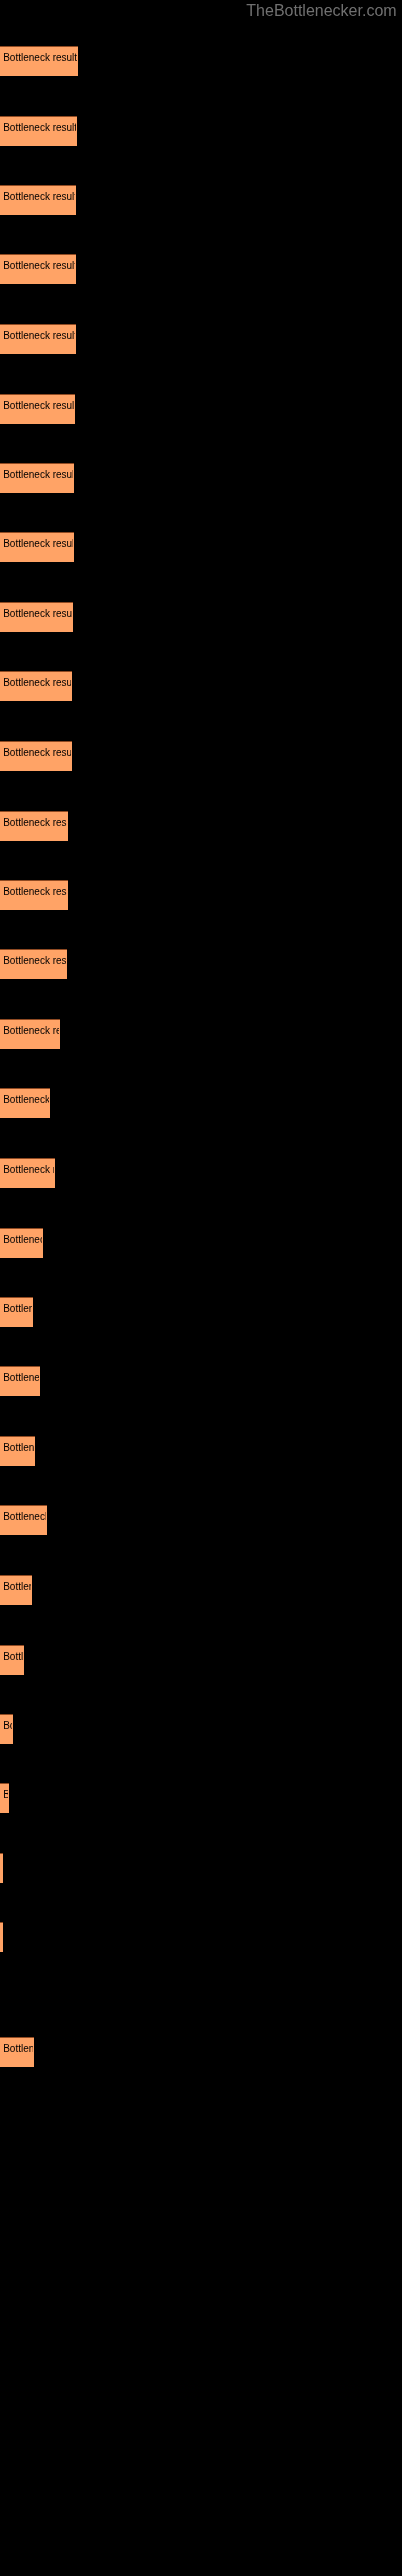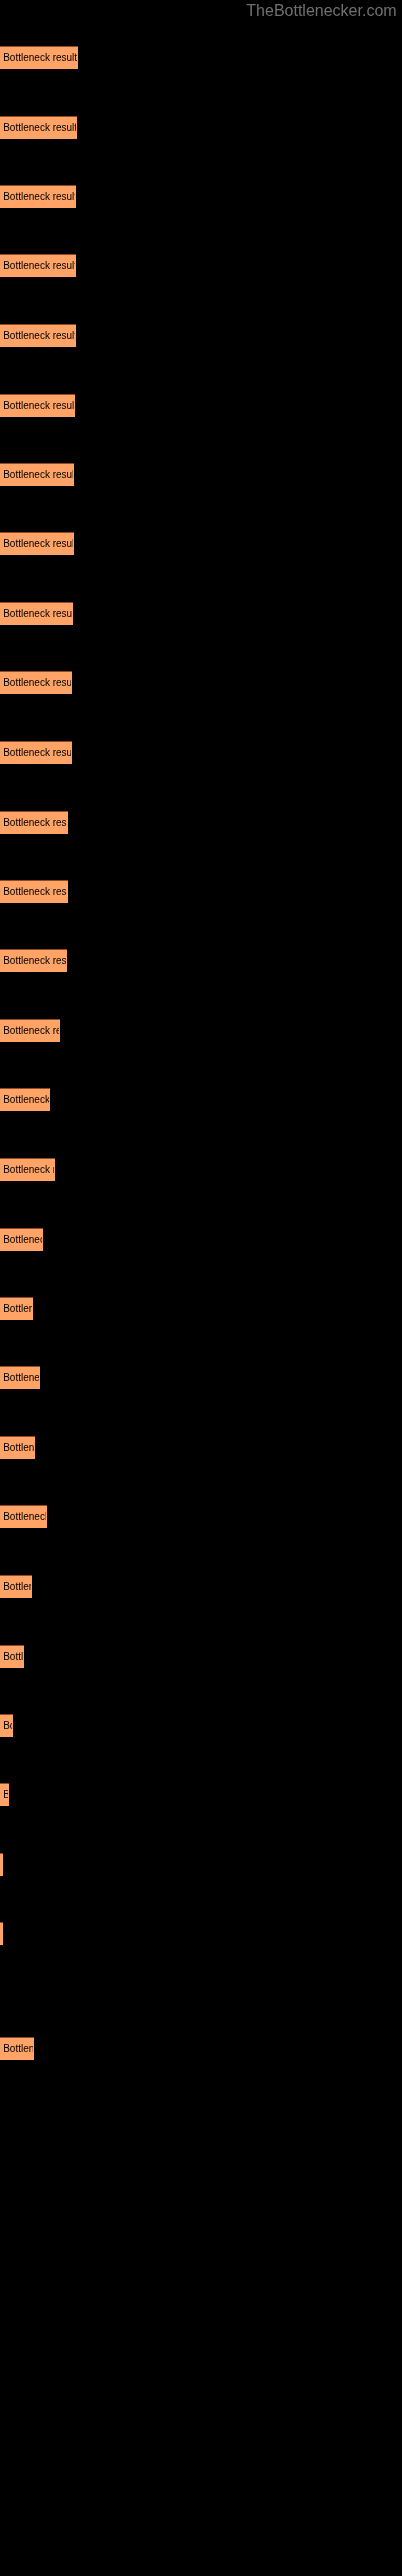--- a/index.html
+++ b/index.html
@@ -42,21 +42,21 @@
   }
   .bar-row {
     position: absolute;
     left: 0;
     height: 21px;
   }
   .bar-rect {
     position: absolute;
     left: 0;
     top: 0;
-    height: 23px;
+    height: 30px;
     box-sizing: border-box;
     background: #ffa366;
     border-top: 1.6px solid #8f4a22;
   }
   .bar-label {
     position: absolute;
     left: 3.2px;
     top: 0;
     height: 21px;
     line-height: 21px;

